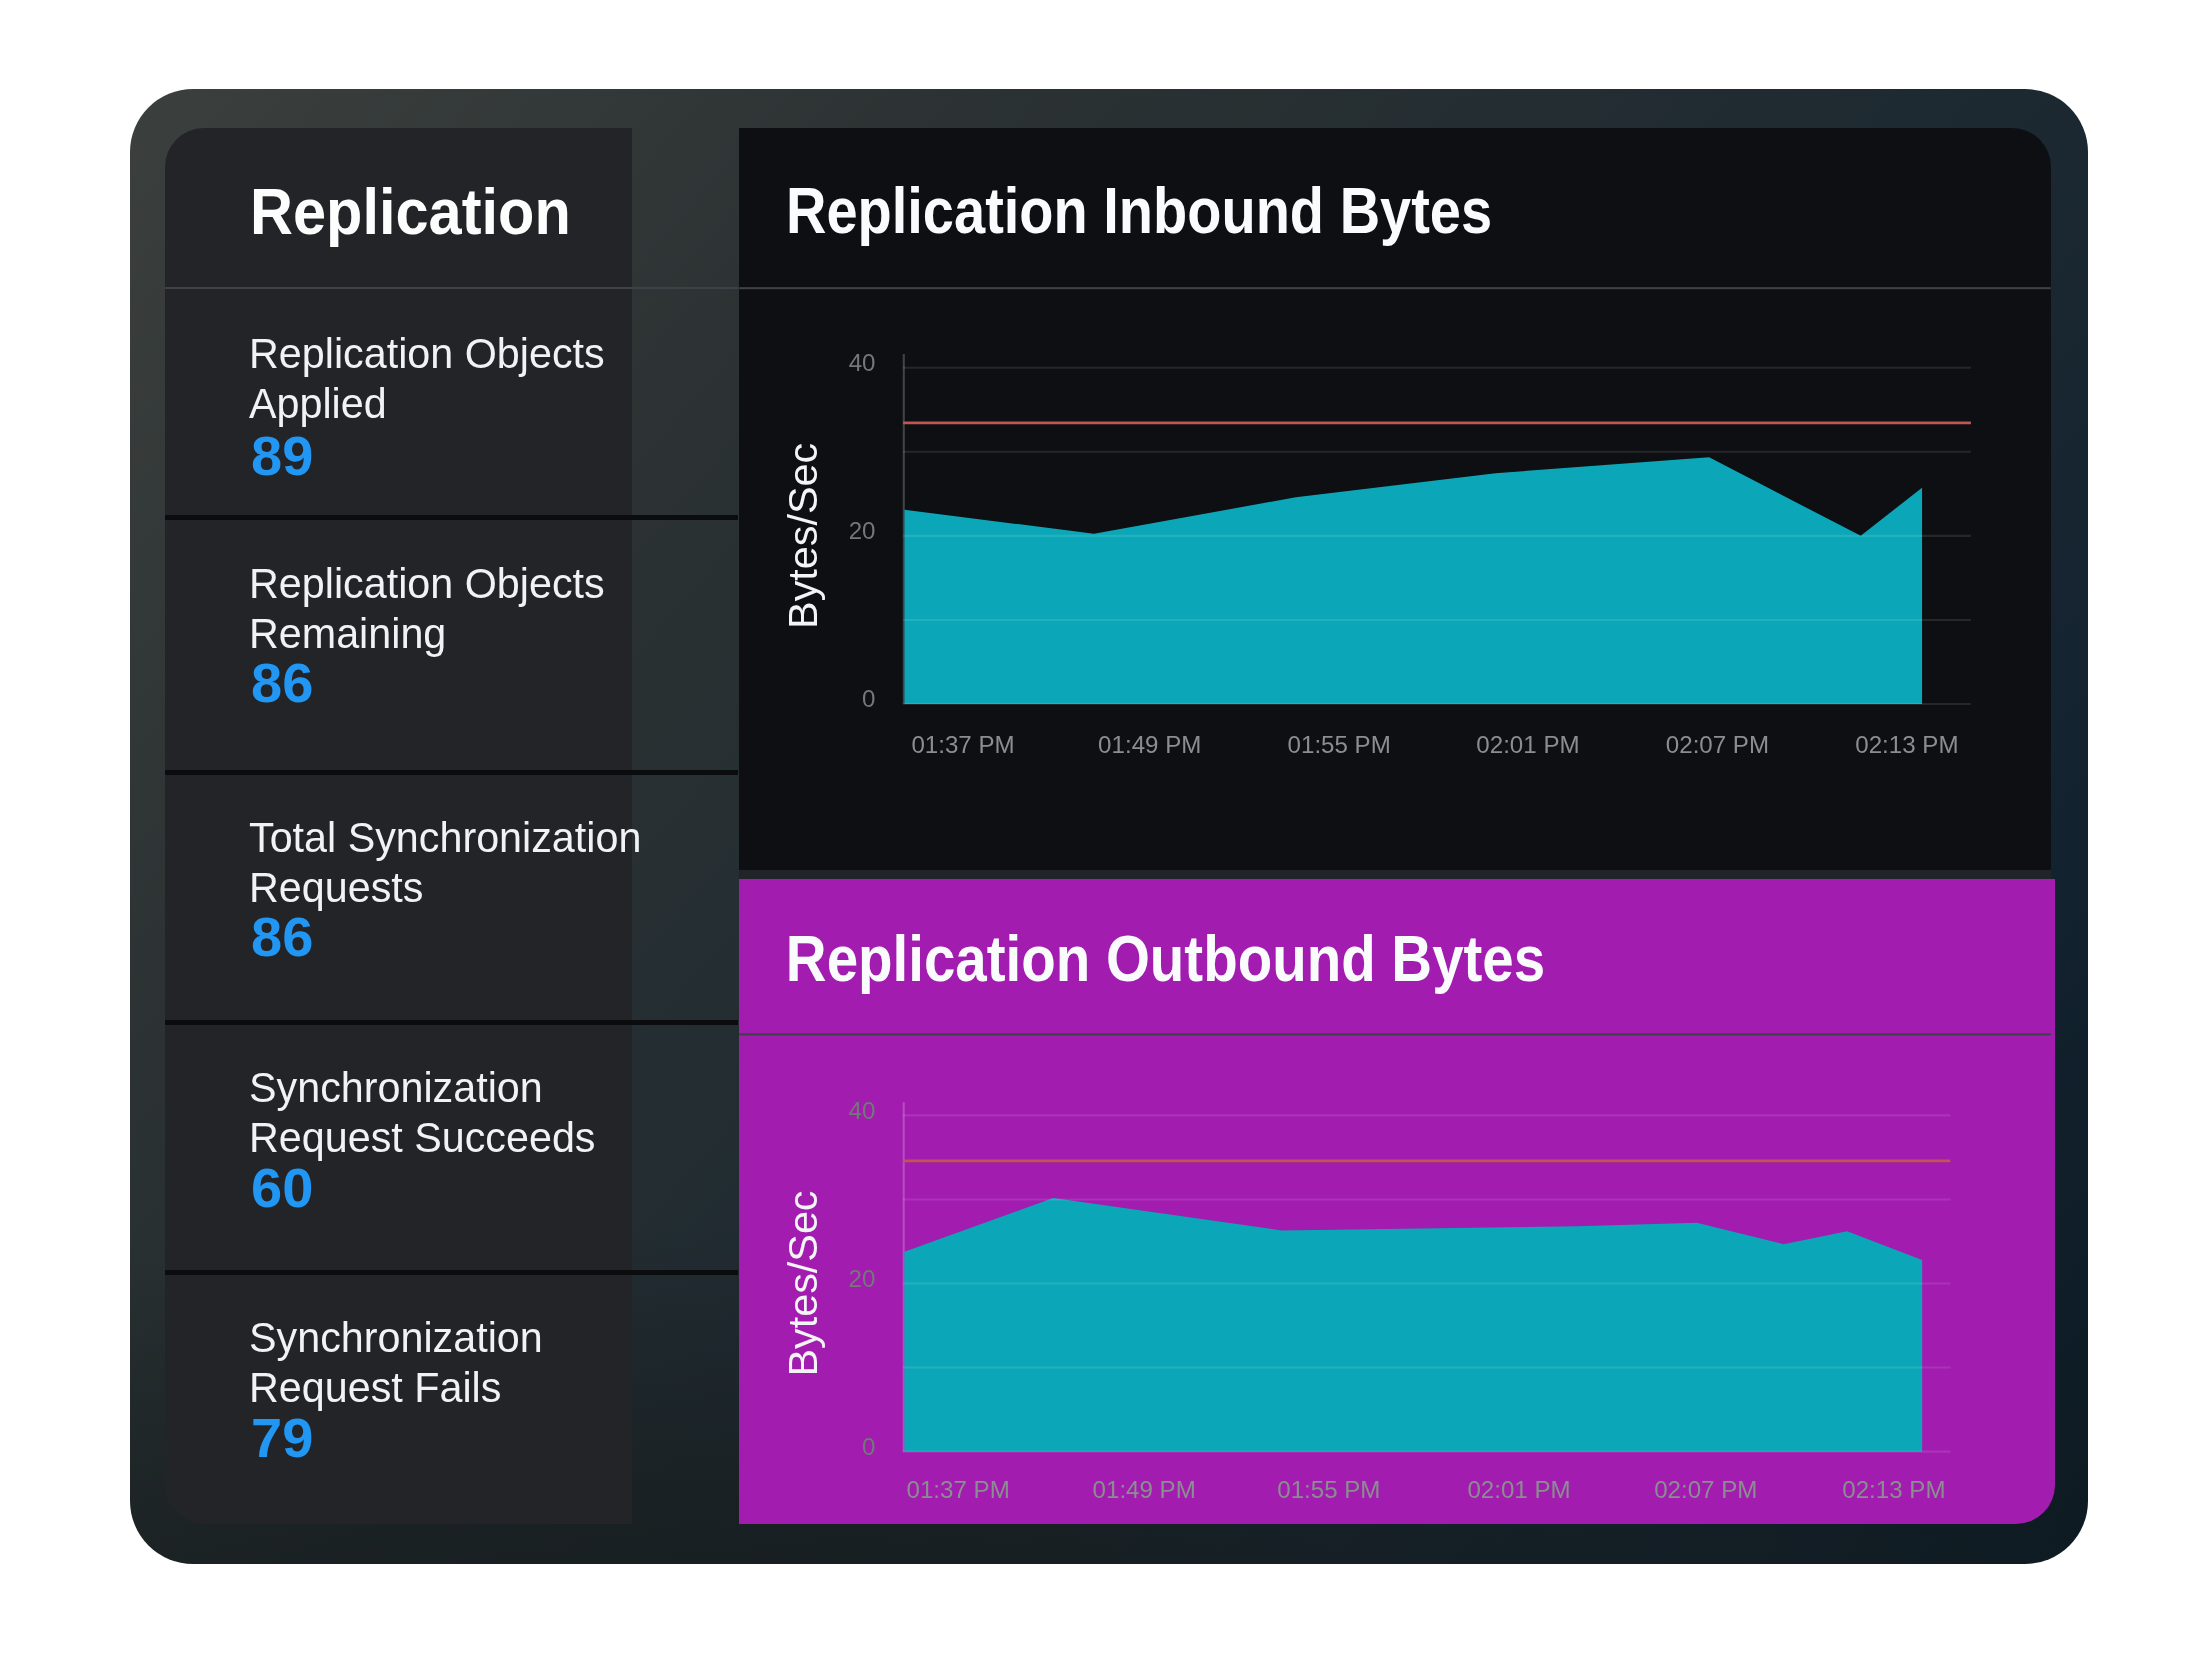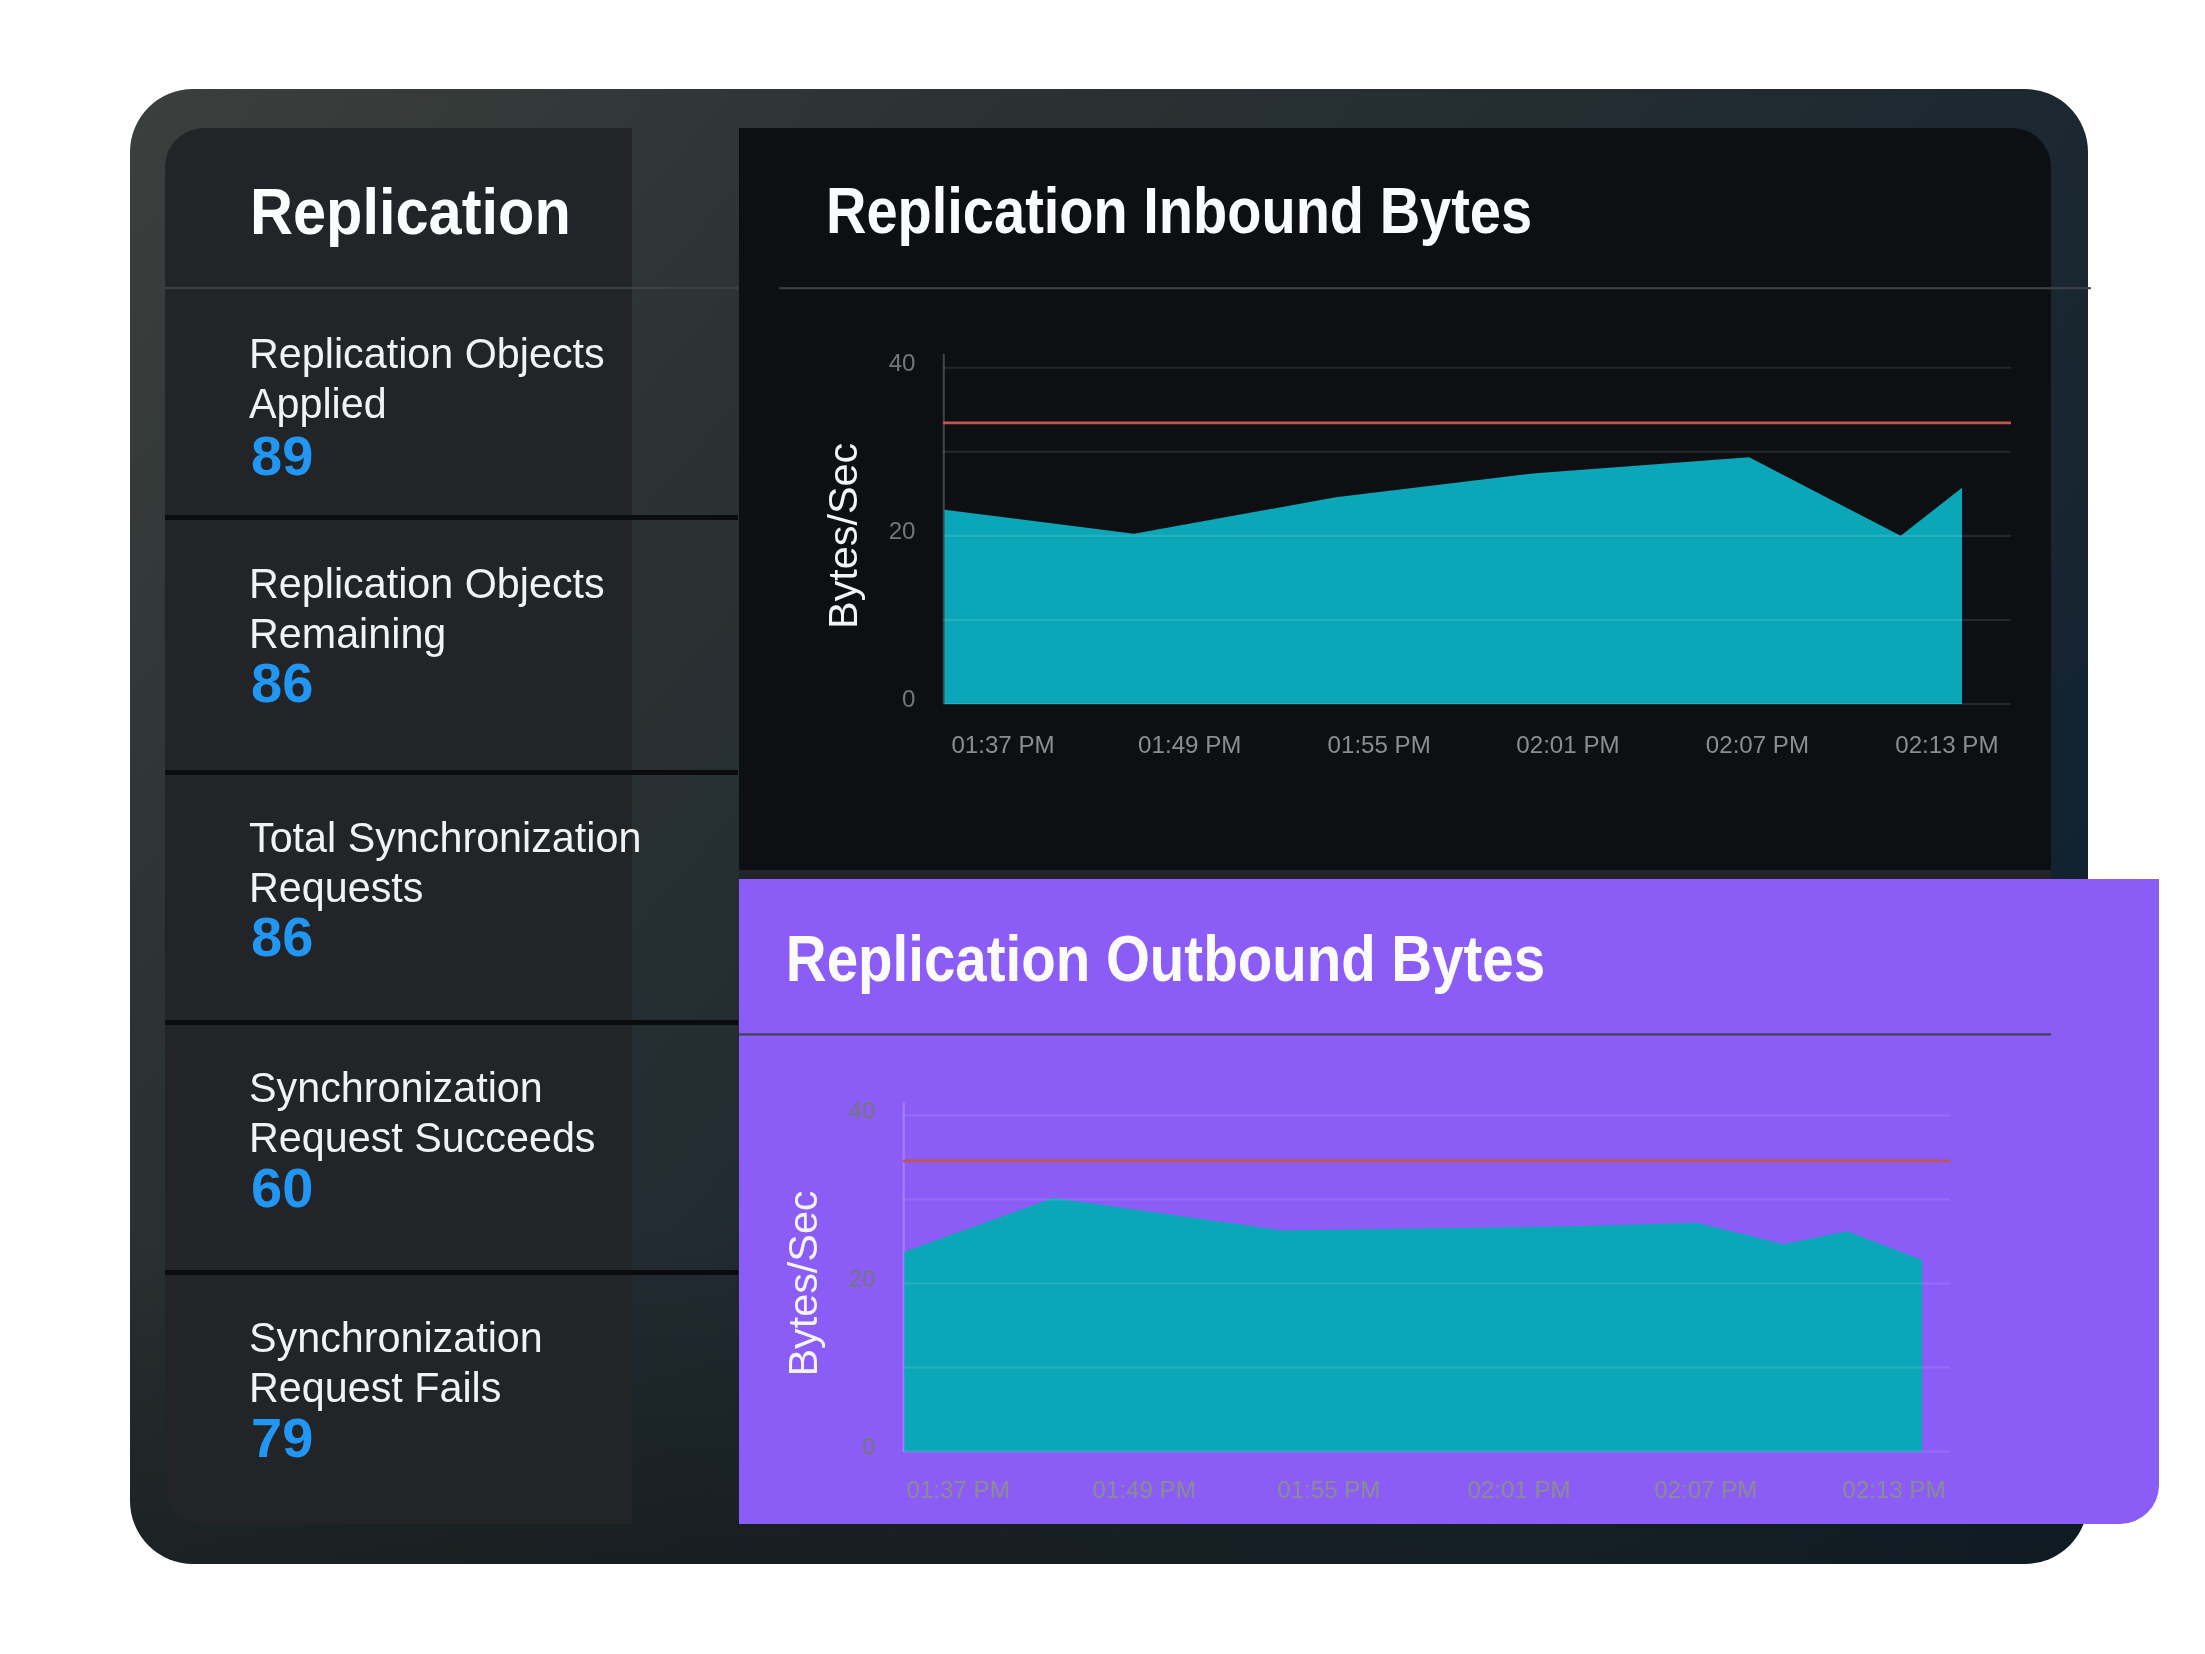--- a/index.html
+++ b/index.html
@@ -10,25 +10,25 @@
     background:
       radial-gradient(ellipse 165% 45% at 28% 104%, rgba(23,28,29,0.93) 0%, rgba(23,28,29,0) 60%),
       linear-gradient(131deg, #3b403e 0%, #2c3233 26%, #1e2a31 55%, #132330 78%, #0c1a23 100%);
   }
   .sidebar {
     position:absolute; left:165px; top:128px; width:467px; height:1396px;
     background:#222427; border-radius:39px 0 0 39px;
   }
   .chart1 {
     position:absolute; left:739px; top:128px; width:1312px; height:742px;
-    background:#0e0f12; border-radius:0 39px 0 0;padding-left:40px;
+    background:#0e0f12; border-radius:0 39px 0 0;
   }
   .chart2 {
-    position:absolute; left:739px; top:879px; width:1420px; height:645px;
-    background:#8b5cf6; border-radius:0 0 39px 0;
+    position:absolute; left:739px; top:879px; width:1316px; height:645px;
+    background:#a21caf; border-radius:0 0 39px 0;
   }
   .band {
     position:absolute; left:739px; top:870px; width:1312px; height:9px;
     background:#212428;
   }
   .hline { position:absolute; height:2.1px; background:#3e4145; }
   .sep { position:absolute; left:0; width:573px; height:4.8px; background:#0b0c0e; }
   .sb-header {
     position:absolute; left:85px; top:52px;
     font-size:64px; font-weight:bold; color:#fcfdfd; line-height:64px;

